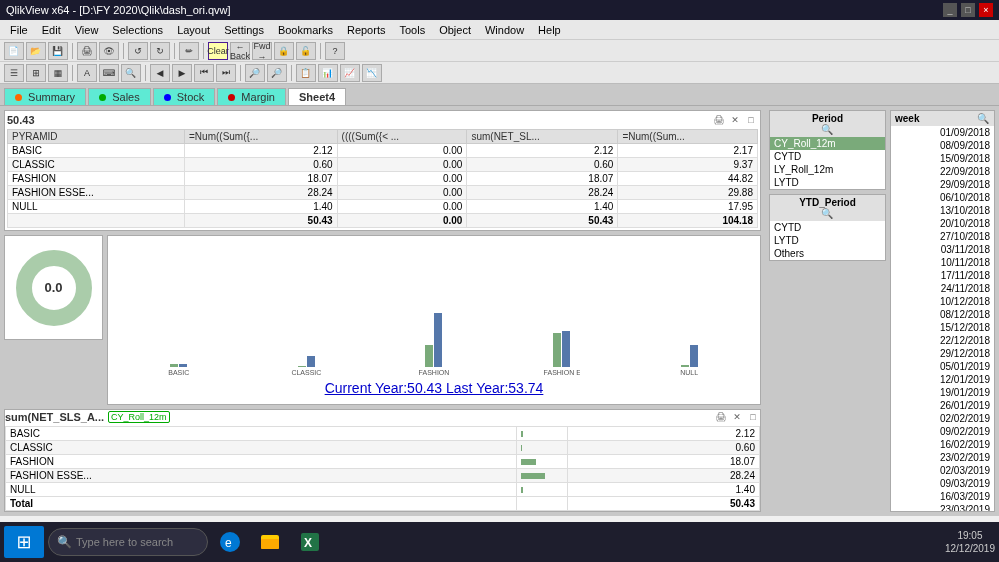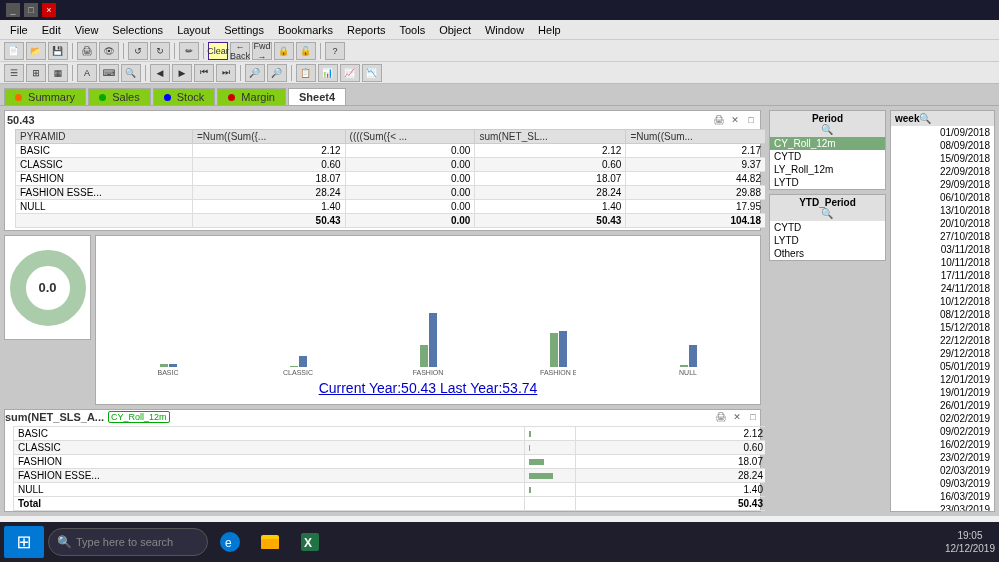--- a/index.html
+++ b/index.html
@@ -95,21 +95,21 @@
     .tab-bar {
       background: #c8c8c8;
       height: 22px;
       display: flex;
       align-items: flex-end;
       padding: 0 4px;
       border-bottom: 1px solid #aaa;
     }
     .tab-item {
       padding: 2px 10px;
-      background: #84cc16;
+      background: #5eead4;
       border: 1px solid #aaa;
       border-bottom: none;
       margin-right: 2px;
       cursor: pointer;
       font-size: 11px;
       color: #333;
     }
     .tab-item.active {
       background: #fff;
       font-weight: bold;
@@ -151,21 +151,20 @@
       cursor: pointer;
       display: flex;
       align-items: center;
       justify-content: center;
       color: #666;
     }
     table.data-table {
       width: 100%;
       border-collapse: collapse;
       font-size: 10px;
-      margin-left: 8px;
     }
     table.data-table th {
       background: #e0e0e0;
       border: 1px solid #ccc;
       padding: 1px 4px;
       text-align: left;
       font-weight: normal;
       color: #333;
       white-space: nowrap;
     }
@@ -258,20 +257,21 @@
       background: #fff;
       border: 1px solid #aaa;
       display: flex;
       flex-direction: column;
       margin: 4px 4px 4px 0;
     }
     .week-header {
       background: #e0e0e0;
       padding: 2px 4px;
       display: flex;
+      justify-content: space-between;
       align-items: center;
       font-size: 10px;
       font-weight: bold;
     }
     .week-list {
       flex: 1;
       overflow-y: auto;
       font-size: 10px;
     }
     .week-item {
@@ -365,20 +365,21 @@
       position: relative;
       display: flex;
       align-items: center;
       justify-content: center;
     }
   </style>
 </head>
 <body>
 
 <div class="title-bar">
+  <span>QlikView x64 - [D:\FY 2020\Qlik\dash_ori.qvw]</span>
   <div class="title-bar-controls">
     <button class="title-btn">_</button>
     <button class="title-btn">□</button>
     <button class="title-btn" style="background:#c00;color:#fff;">×</button>
   </div>
 </div>
 
 <div class="menu-bar">
   <span class="menu-item">File</span>
   <span class="menu-item">Edit</span>
@@ -528,21 +529,21 @@
     <td class="numeric">0.00</td>
     <td class="numeric">50.43</td>
     <td class="numeric">104.18</td>
   </tr>
           </tbody>
       </table>
     </div>
 
     <div style="display:flex; gap:4px; flex:1;">
 
-      <div class="donut-widget" style="width:87px;">
+      <div class="donut-widget" style="width:99px;">
         <div class="donut-container">
           <svg width="80" height="80" viewBox="0 0 80 80">
             <circle cx="40" cy="40" r="30" fill="none" stroke="#aaccaa" stroke-width="16"></circle>
             <circle cx="40" cy="40" r="30" fill="none" stroke="#ddd" stroke-width="16" stroke-dasharray="0 188"></circle>
           </svg>
           <div style="position:absolute; font-size:13px; font-weight:bold; color:#333;">0.0</div>
         </div>
       </div>
 
       <div class="bar-chart-widget">

